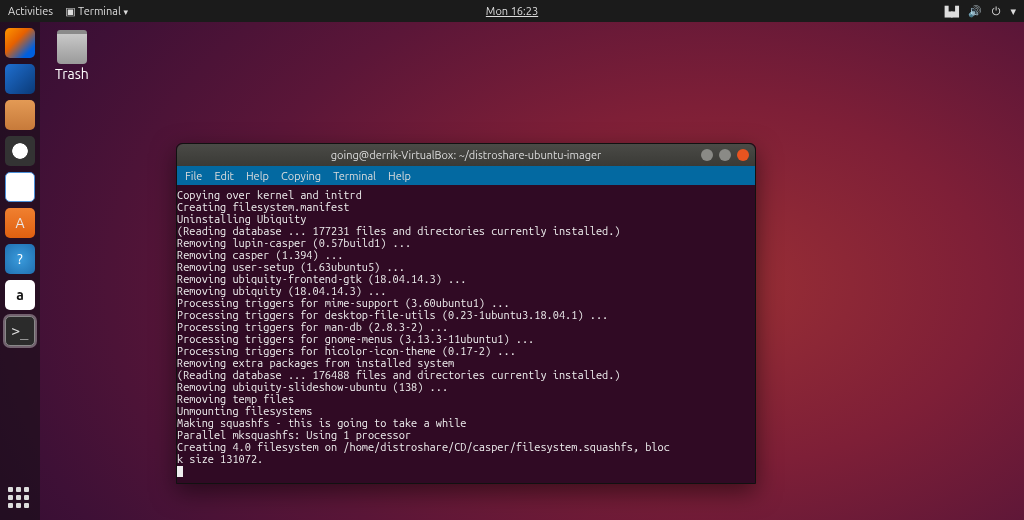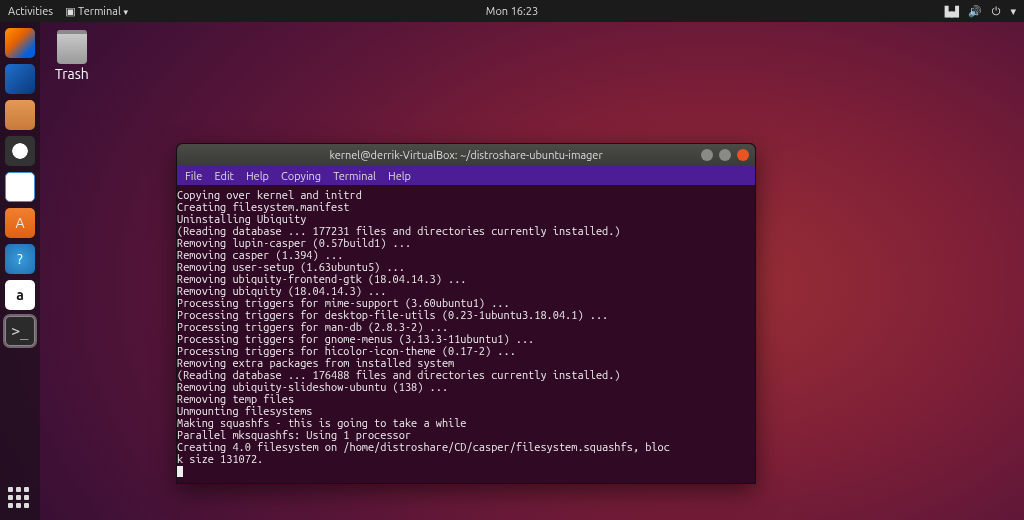--- a/index.html
+++ b/index.html
@@ -7,21 +7,21 @@
   width: 1024px; height: 520px; overflow: hidden; font-family: Ubuntu, "Segoe UI", sans-serif;
   background: radial-gradient(ellipse 900px 600px at 70% 55%, #9a2f35 0%, #7e1f37 30%, #5b1638 55%, #3e1036 80%, #2c0b2f 100%);
   position: relative; color: #e8e8e8; font-size: 12px;
 }
 
 .topbar {
   position: absolute; top: 0; left: 0; right: 0; height: 22px; background: #1b1b1b;
   display: flex; align-items: center; padding: 0 8px; color: #ddd; font-size: 11px;
 }
 .topbar .left { display: flex; gap: 12px; align-items: center; }
-.topbar .center { position: absolute; left: 50%; transform: translateX(-50%); }
+.topbar .center { position: absolute; left: 50%; transform: translateX(-50%); text-decoration: underline; }
 .topbar .right { margin-left: auto; display: flex; gap: 10px; align-items: center; }
 .topbar .dropdown::after { content: " ▾"; font-size: 9px; }
 .tri-icon { font-size: 10px; letter-spacing: -1px; }
 
 .dock {
   position: absolute; left: 0; top: 22px; bottom: 0; width: 40px; background: rgba(20,15,20,0.55);
   display: flex; flex-direction: column; align-items: center; padding-top: 6px; gap: 6px;
 }
 .dock .app { width: 30px; height: 30px; border-radius: 5px; display:flex;align-items:center;justify-content:center; font-size:14px; cursor:pointer; }
 .dock .apps-grid { position: absolute; bottom: 12px; left: 8px; display:grid; grid-template-columns:repeat(3,5px); grid-template-rows:repeat(3,5px); gap:3px; cursor:pointer;}
@@ -44,21 +44,21 @@
   position:absolute; left:176px; top:143px; width:580px; background:#300a24; border-radius:6px 6px 0 0;
   box-shadow:0 8px 24px rgba(0,0,0,0.5); border:1px solid #111;
 }
 .termwin .titlebar{
   height:22px; background:linear-gradient(#4a4a46,#3a3a36); border-radius:6px 6px 0 0;
   display:flex; align-items:center; justify-content:center; position:relative; color:#ddd; font-size:11px;
 }
 .winbtns{position:absolute; right:6px; display:flex; gap:6px;}
 .winbtn{width:12px;height:12px;border-radius:50%;}
 .btn-min{background:#8a8a86;} .btn-max{background:#8a8a86;} .btn-close{background:#e95420;}
-.menubar{height:19px;background:#4c1d95;color:#ddd;font-size:11px;display:flex;align-items:center;gap:12px;padding:0 8px;}
+.menubar{height:19px;background:#0369a1;color:#ddd;font-size:11px;display:flex;align-items:center;gap:12px;padding:0 8px;}
 .menubar span{cursor:pointer;}
 .termbody{
   background:#300a24; color:#eee; font-family:"Ubuntu Mono","DejaVu Sans Mono",monospace;
   font-size:11px; line-height:12px; padding:4px 0 6px; white-space:pre; overflow:hidden;
 }
 .cursor{display:inline-block;width:6px;height:11px;background:#eee;vertical-align:text-bottom;}
 </style>
 </head>
 <body>
 
@@ -101,21 +101,21 @@
   </div>
 </div>
 
 <div class="desktop-icon">
   <div class="trash"></div>
   <div>Trash</div>
 </div>
 
 <div class="termwin">
   <div class="titlebar">
-    <span>kernel@derrik-VirtualBox: ~/distroshare-ubuntu-imager</span>
+    <span>going@derrik-VirtualBox: ~/distroshare-ubuntu-imager</span>
     <div class="winbtns">
       <div class="winbtn btn-min"></div>
       <div class="winbtn btn-max"></div>
       <div class="winbtn btn-close"></div>
     </div>
   </div>
   <div class="menubar">
     <span>File</span>
     <span>Edit</span>
     <span>Help</span>

